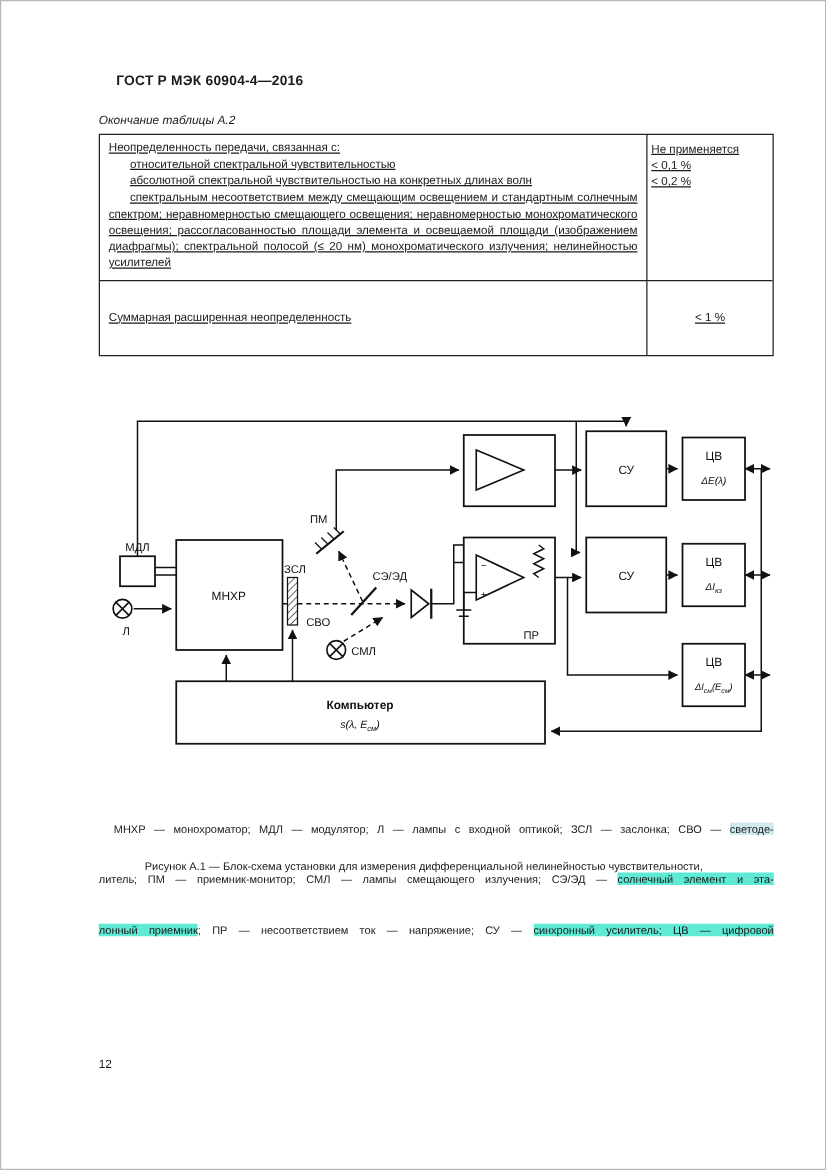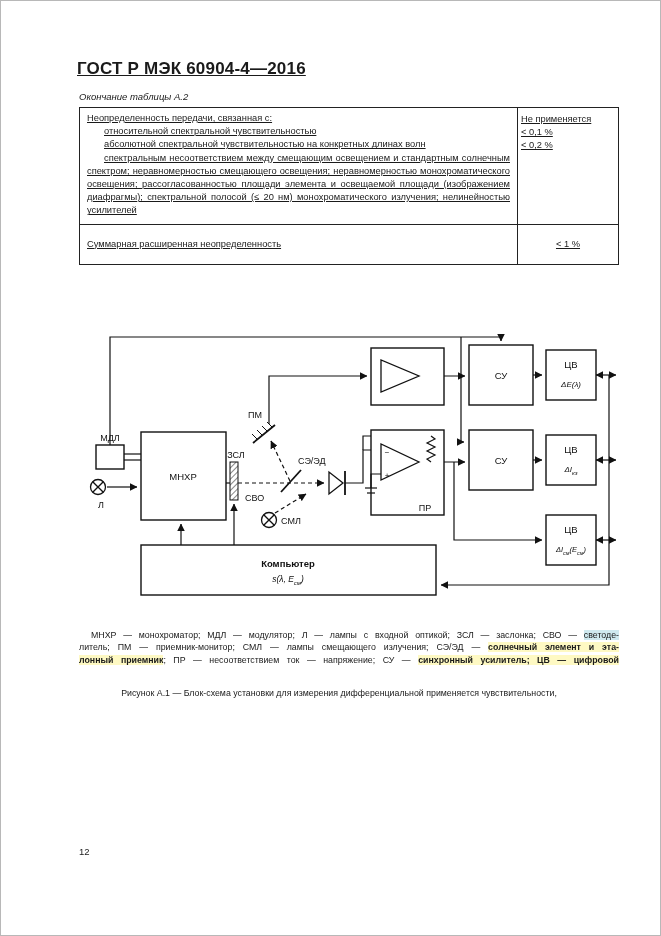--- a/index.html
+++ b/index.html
@@ -1,40 +1,40 @@
 <!DOCTYPE html>
 <html><head>
 <meta charset="utf-8">
 <style>
   html,body{margin:0;padding:0;background:#ffffff;}
   .page{
     position:relative;width:659px;height:934px;background:#fff;
     border:1px solid #b8b8b8;
     font-family:"Liberation Sans",sans-serif;color:#1a1a1a;overflow:hidden;
   }
-  .header{position:absolute;left:76px;top:58px;font-size:17px;font-weight:bold;letter-spacing:.2px;text-decoration:underline;}
+  .header{position:absolute;left:92px;top:58px;font-size:11px;font-weight:bold;letter-spacing:.2px;}
   .tbl-caption{position:absolute;left:78px;top:90px;font-size:9.5px;font-style:italic;}
   .table{position:absolute;left:78px;top:106px;width:540px;border:1px solid #222;box-sizing:border-box;text-decoration:underline;}
   .trow{display:flex;}
   .row1{border-bottom:1px solid #222;}
   .cell{box-sizing:border-box;font-size:9.3px;line-height:1.42;}
   .cell-left{width:438px;border-right:1px solid #222;padding:4px 7px 6px 7px;}
   .cell-right{flex:1;padding:5px 3px;text-align:left;}
   .ind{padding-left:17px;}
   .just{text-align:justify;text-indent:17px;}
   .v-center{display:flex;align-items:center;}
-  .row2 .cell-left{padding:13px 7px;}
+  .row2 .cell-left{padding:23px 7px;}
   .row2 .cell-right{justify-content:center;}
   .diagram{position:absolute;left:78px;top:328px;width:540px;height:284px;}
   svg text{font-family:"Liberation Sans",sans-serif;fill:#111;}
   .legend{position:absolute;left:78px;top:628px;width:540px;font-size:8.8px;line-height:1.42;}
   .legend .l1{text-indent:12px;}
-  .jl{text-align:justify;text-align-last:justify;}
+  .jl{text-align:justify;text-align-last:justify;margin-top:28px;}
   .hl-c{background:#cfe9ef;}
-  .hl-g{background:#fef9c3;font-weight:bold;}
+  .hl-g{background:#5eead4;}
   .fig-caption{position:absolute;left:52px;top:686px;width:572px;text-align:center;font-size:8.8px;line-height:1.5;}
   .it{font-style:italic;}
   .pageno{position:absolute;left:78px;top:845px;font-size:9.5px;}
 </style>
 </head>
 <body>
 
 <div class="page">
 
   <div class="header">ГОСТ Р МЭК 60904-4—2016</div>
@@ -182,18 +182,18 @@
     </text>
   </svg>
 
   <div class="legend">
     <div class="l1 jl"><span>МНХР — монохроматор; МДЛ — модулятор; Л — лампы с входной оптикой; ЗСЛ — заслонка; СВО — </span><span class="hl-c">светоде-</span></div>
     <div class="jl"><span>литель; ПМ — приемник-монитор; СМЛ — лампы смещающего излучения; СЭ/ЭД — </span><span class="hl-g">солнечный элемент и эта-</span></div>
     <div class="jl"><span class="hl-g">лонный приемник</span><span>; ПР — несоответствием ток — напряжение; СУ — </span><span class="hl-g">синхронный усилитель; ЦВ — цифровой</span></div>
   </div>
 
   <div class="fig-caption">
-    <div>Рисунок А.1 — Блок-схема установки для измерения дифференциальной применяется чувствительности,</div>
+    <div>Рисунок А.1 — Блок-схема установки для измерения дифференциальной нелинейностью чувствительности,</div>
   </div>
 
   <div class="pageno">12</div>
 
 </div>
 
 </body></html>

